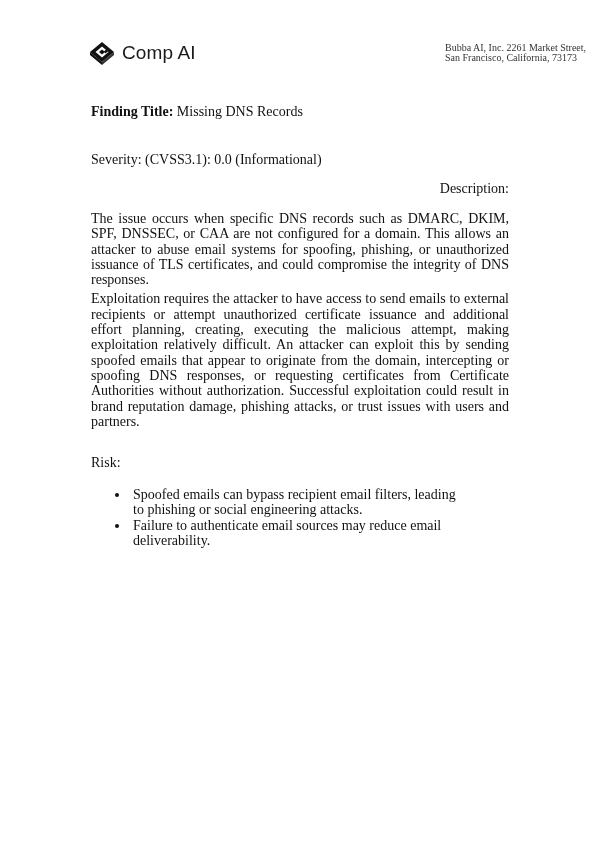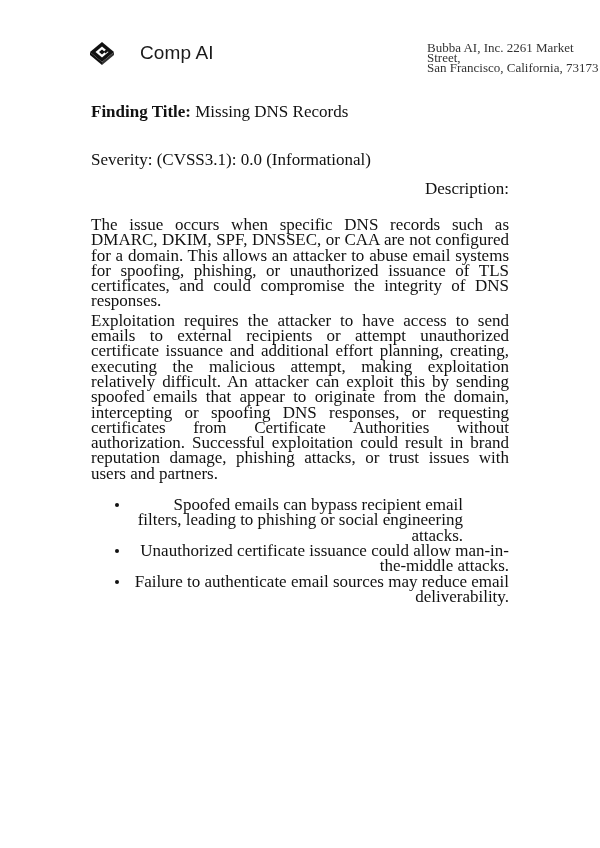--- a/index.html
+++ b/index.html
@@ -1,38 +1,38 @@
 <!DOCTYPE html>
 <html><head>
   <meta charset="utf-8">
   <style>
     html, body { margin: 0; padding: 0; background: #ffffff; }
     body {
       width: 600px; height: 848px; position: relative; overflow: hidden;
       font-family: "Liberation Serif", serif; color: #111;
     }
-    .logo { position: absolute; left: 89px; top: 41px; display: flex; align-items: center; gap: 18px; }
+    .logo { position: absolute; left: 89px; top: 41px; display: flex; align-items: center; }
     .logo svg { width: 26px; height: 24px; }
     .logo-text {
       font-family: "Liberation Sans", sans-serif; font-size: 19px; color: #1a1a1a;
       margin-left: 7px; letter-spacing: 0.1px;
     }
     .address {
-      position: absolute; left: 427px; top: 43px; font-size: 13px; line-height: 10px; color: #333;
+      position: absolute; left: 445px; top: 43px; font-size: 10px; line-height: 10px; color: #333;
     }
-    .content { position: absolute; left: 91px; top: 104px; width: 418px; font-size: 17px; }
+    .content { position: absolute; left: 91px; top: 104px; width: 418px; font-size: 14px; }
     .title { margin: 0; line-height: 16px; }
     .title b { font-weight: bold; }
     .severity { margin-top: 32px; line-height: 16px; }
     .desc-label { margin-top: 13px; line-height: 16px; text-align: right; }
-    .para { margin-top: 20px; line-height: 15.3px; text-align: justify; }
+    .para { margin-top: 14px; line-height: 15.3px; text-align: justify; }
     .para + .para { margin-top: 4px; }
     .risk-label { margin-top: 26px; line-height: 16px; }
     ul.risks { margin: 16px 0 0 0; padding: 0 0 0 42px; list-style: none; }
-    ul.risks li { position: relative; line-height: 15.3px; padding-left: 0; text-align: right; }
+    ul.risks li { position: relative; line-height: 15.3px; padding-left: 0; }
     ul.risks li .bullet {
       position: absolute; left: -18px; top: 6px; width: 4px; height: 4px; border-radius: 50%; background: #111;
     }
   </style>
 </head>
 <body>
 
 <div class="logo">
   <svg viewBox="0 0 26 24">
     <polygon points="13,1 25,11 13,21 1,11" fill="#111"></polygon>
@@ -53,19 +53,19 @@
 <div class="content">
   <p class="title"><b>Finding Title:</b><span> Missing DNS Records</span></p>
 
   <div class="severity">Severity: (CVSS3.1): 0.0 (Informational)</div>
 
   <div class="desc-label">Description:</div>
 
   <div class="para">The issue occurs when specific DNS records such as DMARC, DKIM, SPF, DNSSEC, or CAA are not configured for a domain. This allows an attacker to abuse email systems for spoofing, phishing, or unauthorized issuance of TLS certificates, and could compromise the integrity of DNS responses.</div>
   <div class="para">Exploitation requires the attacker to have access to send emails to external recipients or attempt unauthorized certificate issuance and additional effort planning, creating, executing the malicious attempt, making exploitation relatively difficult. An attacker can exploit this by sending spoofed emails that appear to originate from the domain, intercepting or spoofing DNS responses, or requesting certificates from Certificate Authorities without authorization. Successful exploitation could result in brand reputation damage, phishing attacks, or trust issues with users and partners.</div>
 
+  <div class="risk-label">Risk:</div>
 
   <ul class="risks">
     <li style="width:330px;"><span class="bullet"></span><span>Spoofed emails can bypass recipient email filters, leading to phishing or social engineering attacks.</span></li>
-    <li><span class="bullet"></span><span>Unauthorized certificate issuance could allow man-in-the-middle attacks.</span></li>
     <li><span class="bullet"></span><span>Failure to authenticate email sources may reduce email deliverability.</span></li>
   </ul>
 </div>
 
 </body></html>

